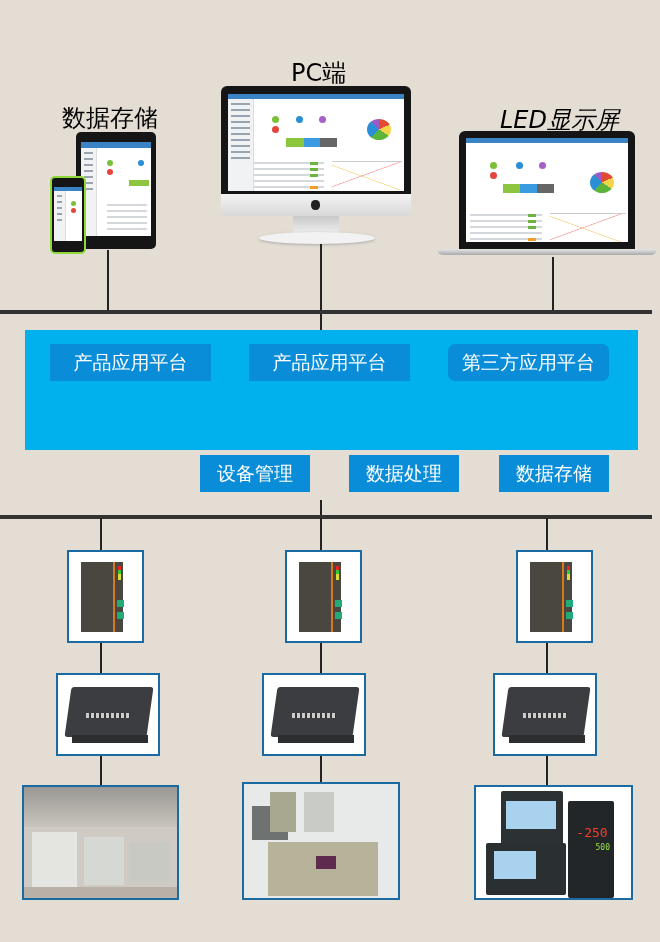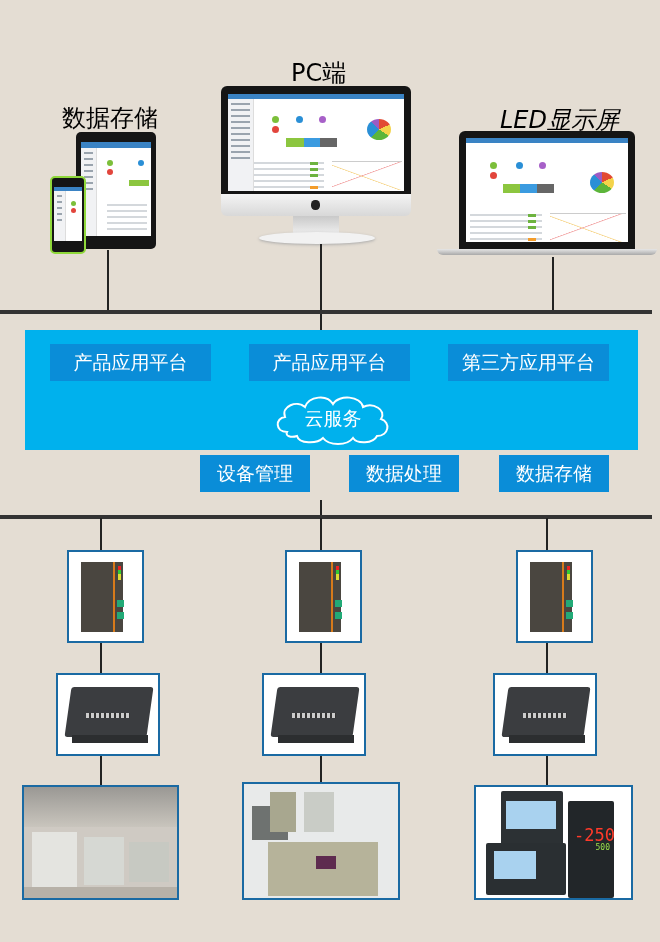--- a/index.html
+++ b/index.html
@@ -145,28 +145,22 @@
 </div>
 
 <div class="abs vline" style="left:107px;top:250px;height:62px;"></div>
 <div class="abs vline" style="left:320px;top:244px;height:88px;"></div>
 <div class="abs vline" style="left:552px;top:257px;height:55px;"></div>
 <div class="abs hline" style="top:310px;"></div>
 
 <div class="abs cloud-panel">
   <div class="svc" style="left:25px;top:14px;width:161px;height:37px;">产品应用平台</div>
   <div class="svc" style="left:224px;top:14px;width:161px;height:37px;">产品应用平台</div>
-  <div class="svc" style="left:423px;top:14px;width:161px;height:37px;">第三方应用平台</div>
-
-  <div class="abs" style="left:248px;top:62px;width:120px;height:54px;">
-    <svg width="120" height="54" viewBox="0 0 120 54">
-      <path d="M14 40 C2 40 2 26 12 25 C8 14 24 8 32 15 C36 4 54 2 60 12 C66 2 88 4 90 15 C100 10 114 18 108 27 C118 30 116 44 104 44 C100 52 84 52 80 46 C74 54 56 54 50 46 C44 52 26 52 24 44 C18 46 12 44 14 40 Z" fill="none" stroke="#ffffff" stroke-width="2"></path>
-    </svg>
-    <div class="abs" style="left:0;top:14px;width:120px;text-align:center;color:#fff;font-size:19px;">云服务</div>
-  </div>
+  <div class="svc" style="left:423px;top:14px;width:161px;height:37px;border-radius:7px;">第三方应用平台</div>
+
 
   <div class="svc" style="left:324px;top:125px;width:110px;height:37px;">数据处理</div>
   <div class="svc" style="left:175px;top:125px;width:110px;height:37px;">设备管理</div>
   <div class="svc" style="left:474px;top:125px;width:110px;height:37px;">数据存储</div>
 </div>
 
 <div class="abs vline" style="left:320px;top:500px;height:16px;"></div>
 <div class="abs hline" style="top:515px;"></div>
 
 <div class="abs vline" style="left:100px;top:518px;height:268px;"></div>
@@ -228,16 +222,16 @@
 </div>
 
 <div class="node" style="left:474px;top:785px;width:159px;height:115px;">
   <div class="abs" style="left:25px;top:4px;width:62px;height:60px;background:#2c3134;border-radius:2px;">
     <div class="abs" style="left:5px;top:10px;width:50px;height:28px;background:#a9d2ef;"></div>
   </div>
   <div class="abs" style="left:10px;top:56px;width:80px;height:52px;background:#2a2f32;border-radius:2px;">
     <div class="abs" style="left:8px;top:8px;width:42px;height:28px;background:#a9d2ef;"></div>
   </div>
   <div class="abs" style="left:92px;top:14px;width:46px;height:97px;background:#222629;border-radius:2px;">
-    <div class="abs" style="left:6px;top:24px;width:36px;text-align:center;color:#ff3a2a;font-family:'DejaVu Sans Mono',monospace;font-size:17px;">-250</div>
+    <div class="abs" style="left:6px;top:24px;width:36px;text-align:center;color:#ff3a2a;font-family:'DejaVu Sans Mono',monospace;font-size:13px;">-250</div>
     <div class="abs" style="left:14px;top:42px;width:28px;text-align:right;color:#9be04a;font-family:'DejaVu Sans Mono',monospace;font-size:8px;">500</div>
   </div>
 </div>
 
 </body></html>

